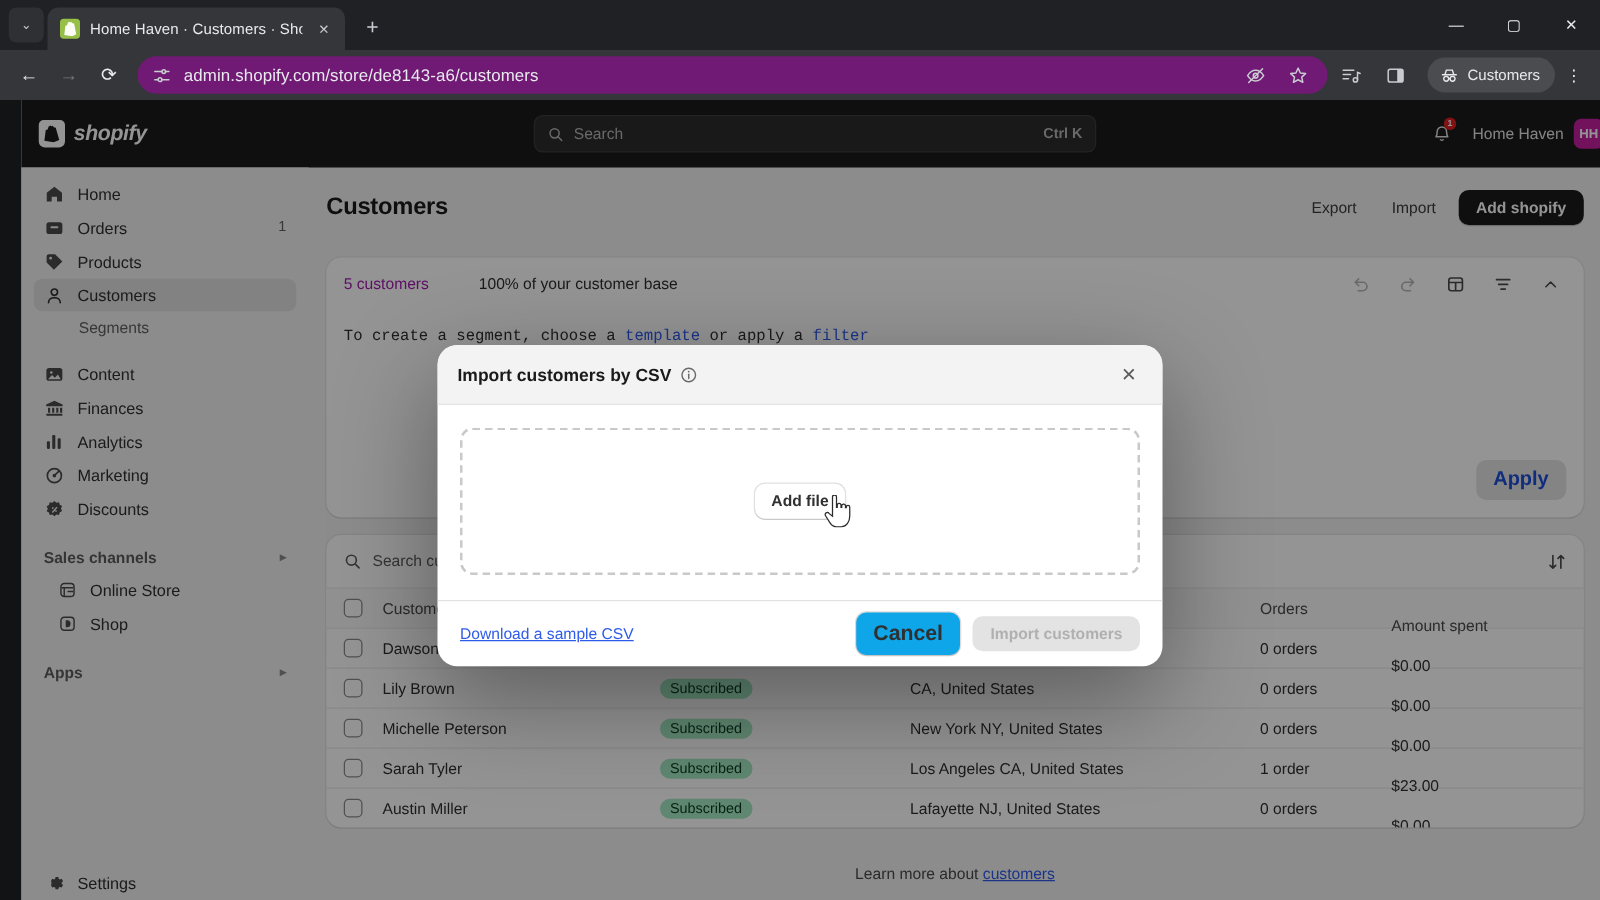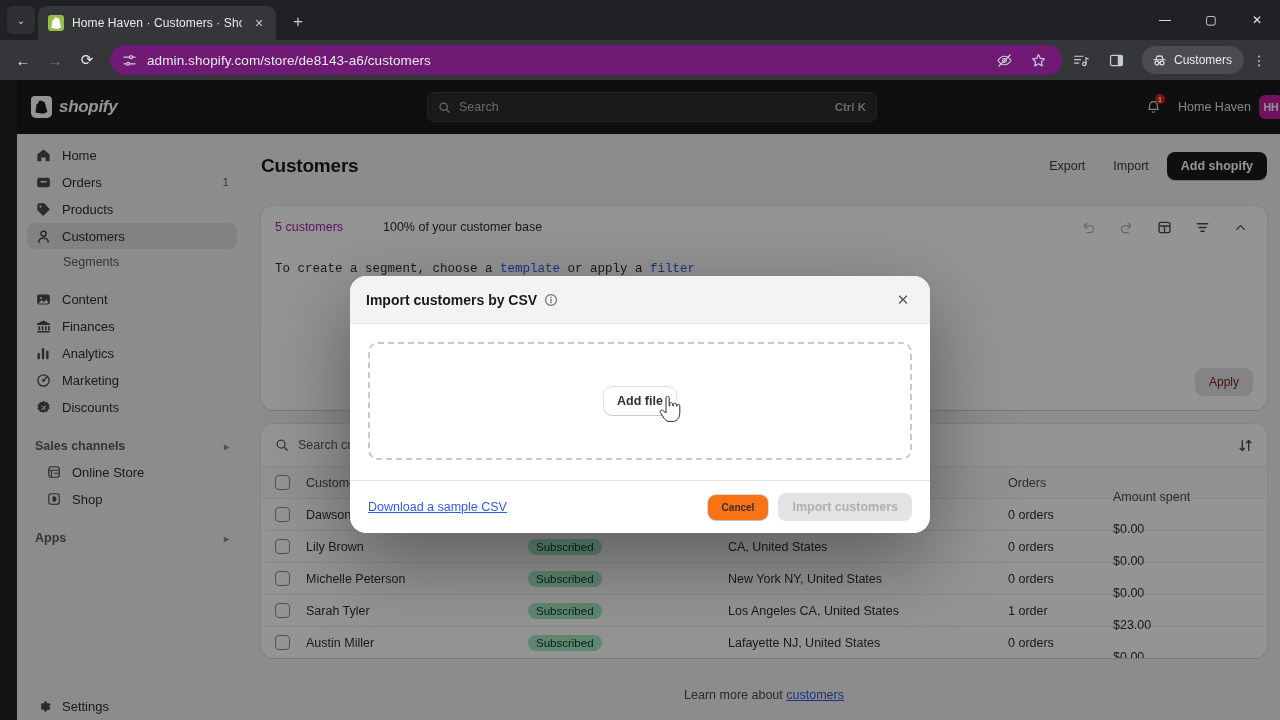--- a/index.html
+++ b/index.html
@@ -153,21 +153,21 @@
   .seg-pct { font-size:12.5px; color:#303030; }
   .seg-tools { margin-left:auto; display:flex; align-items:center; gap:20px; padding-right:4px; }
   .tool-ic { color:#4a4a4a; display:flex; align-items:center; justify-content:center; width:18px;height:18px; }
   .tool-ic.dim { color:#b5b5b5; }
 
   .seg-body { padding:14px; }
   .seg-hint { font-family:"Liberation Mono", monospace; font-size:12.5px; color:#303030; }
   .seg-hint a { color:#2f5bea; text-decoration:none; }
   .seg-filterbar { height:78px; }
   .seg-footer { display:flex; justify-content:flex-end; padding:0 14px 14px 14px; }
-  .btn-apply { background:#e3e3e3; color:#7f1d1d; font-size:12px; font-weight:400;
+  .btn-apply { background:#e3e3e3; color:#1d4ed8; font-size:16px; font-weight:700;
                padding:7px 14px; border-radius:8px; }
 
   
   .tbl-search { height:42px; display:flex; align-items:center; padding:0 14px; gap:9px; }
   .tbl-search-ic { color:#5c5c5c; display:flex;align-items:center; }
   .tbl-search-ph { font-size:12.5px; color:#5c5c5c; flex:1; }
   .sort-ic { color:#4a4a4a; display:flex;align-items:center; }
 
   .trow {
     height:32px; display:flex; align-items:center; padding:0 14px;
@@ -218,21 +218,21 @@
     padding:7px 13px; border-radius:8px;
     box-shadow:0 1px 0 rgba(0,0,0,.1), 0 0 0 1px rgba(0,0,0,.12);
   }
   .modal-foot {
     border-top:1px solid #e3e3e3; height:53px; display:flex; align-items:center;
     padding:0 18px;
   }
   .sample-link { font-size:12.5px; color:#2f5bea; text-decoration:underline; }
   .foot-right { margin-left:auto; display:flex; align-items:center; gap:10px; }
   .btn-cancel {
-    background:#f97316; color:#303030; font-size:10px; font-weight:600;
+    background:#0ea5e9; color:#303030; font-size:17px; font-weight:600;
     padding:7px 14px; border-radius:8px;
     box-shadow:0 1px 0 rgba(0,0,0,.1), 0 0 0 1px rgba(0,0,0,.14);
   }
   .btn-import-dis {
     background:#e3e3e3; color:#b0b0b0; font-size:12.5px; font-weight:600;
     padding:7px 14px; border-radius:8px;
   }
   .cursor {
     position:absolute; left:659px; top:396px; width:22px; height:26px;
     pointer-events:none;

